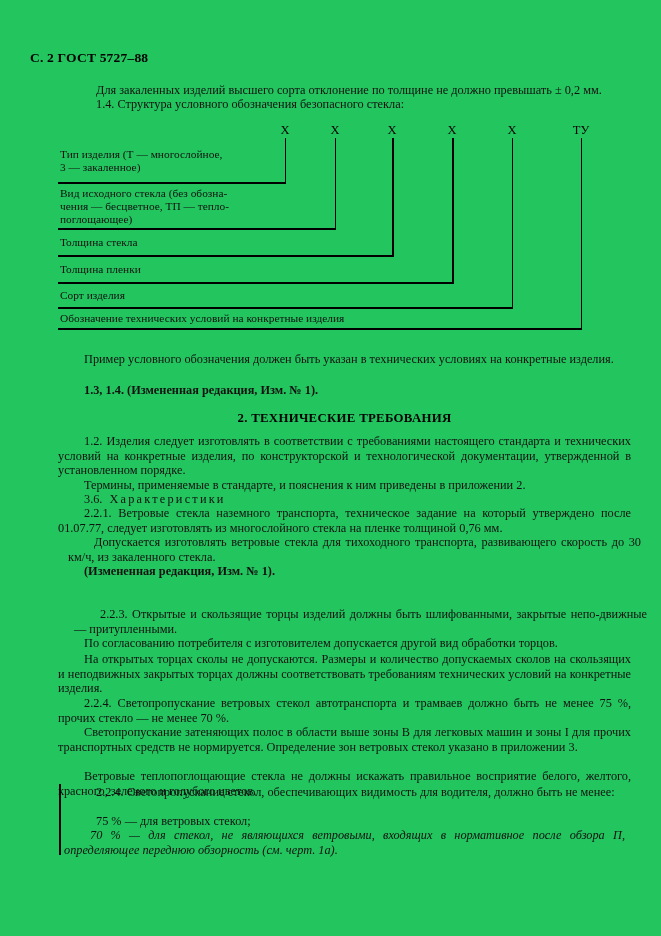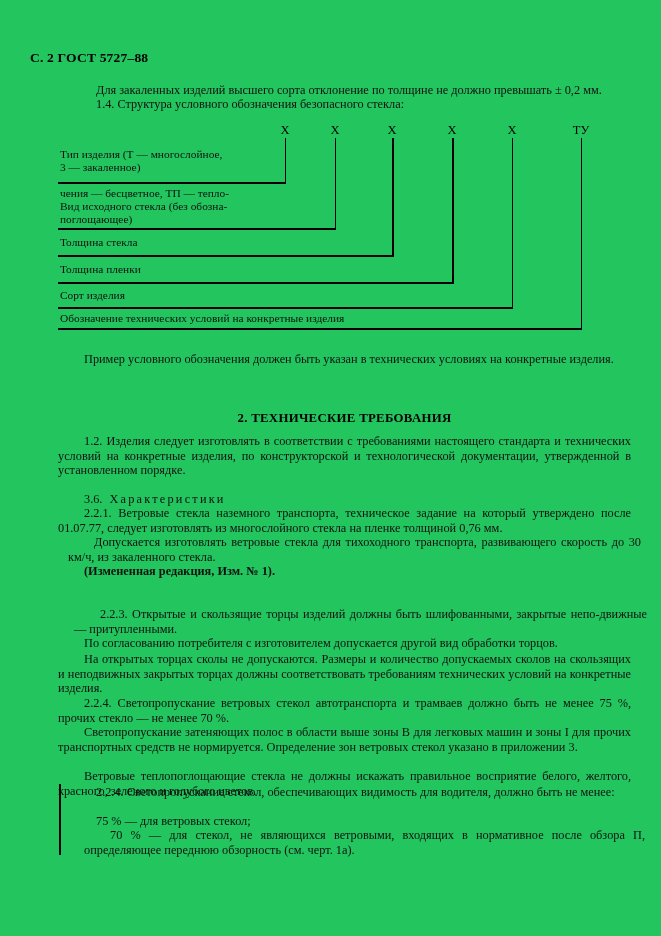--- a/index.html
+++ b/index.html
@@ -122,38 +122,42 @@
     <div class="hline" style="left:58px; top:282px; width:396px; height:1.6px;"></div>
     <div class="hline" style="left:58px; top:307px; width:455px; height:1.6px;"></div>
     <div class="hline" style="left:58px; top:328px; width:524px; height:2.0px;"></div>
 
     <div class="lbl" style="left:60px; top:148px; width:230px;">
       <div>Тип изделия (Т — многослойное,</div>
       <div>3 — закаленное)</div>
     </div>
 
     <div class="lbl" style="left:60px; top:187px; width:240px;">
+      <div>Вид исходного стекла (без обозна-</div>
       <div>чения — бесцветное, ТП — тепло-</div>
-      <div>Вид исходного стекла (без обозна-</div>
       <div>поглощающее)</div>
     </div>
 
     <div class="lbl" style="left:60px; top:236px;">Толщина стекла</div>
     <div class="lbl" style="left:60px; top:263px;">Толщина пленки</div>
     <div class="lbl" style="left:60px; top:289px;">Сорт изделия</div>
     <div class="lbl" style="left:60px; top:312px;">Обозначение технических условий на конкретные изделия</div>
   </div>
 
   <div class="ptext ind" style="left:58px; top:352px; width:573px;">Пример условного обозначения должен быть указан в технических условиях на конкретные изделия.</div>
 
+  <div class="ptext ind" style="left:58px; top:383px; width:573px; text-align:left;">
+    <span class="bold">1.3, 1.4. (Измененная редакция, Изм. № 1).</span>
+  </div>
 
   <div class="center" style="left:58px; top:411px; width:573px;">2.  ТЕХНИЧЕСКИЕ ТРЕБОВАНИЯ</div>
 
   <div class="ptext ind" style="left:58px; top:434px; width:573px;">1.2. Изделия следует изготовлять в соответствии с требованиями настоящего стандарта и технических условий на конкретные изделия, по конструкторской и технологической документации, утвержденной в установленном порядке.</div>
 
+  <div class="ptext ind" style="left:58px; top:478px; width:573px; text-align:left;">Термины, применяемые в стандарте, и пояснения к ним приведены в приложении 2.</div>
 
   <div class="ptext ind" style="left:58px; top:492px; width:573px; text-align:left;">
     <span>3.6.</span>
     <span class="spaced" style="margin-left:4px;">Характеристики</span>
   </div>
 
   <div class="ptext ind" style="left:58px; top:506px; width:573px;">2.2.1. Ветровые стекла наземного транспорта, техническое задание на который утверждено после 01.07.77, следует изготовлять из многослойного стекла на пленке толщиной 0,76 мм.</div>
 
   <div class="ptext ind" style="left:68px; top:535px; width:573px;">Допускается изготовлять ветровые стекла для тихоходного транспорта, развивающего скорость до 30 км/ч, из закаленного стекла.</div>
 
@@ -173,15 +177,15 @@
   <div class="ptext ind" style="left:58px; top:725px; width:573px;">Светопропускание затеняющих полос в области выше зоны В для легковых машин и зоны I для прочих транспортных средств не нормируется. Определение зон ветровых стекол указано в приложении 3.</div>
 
   <div class="ptext ind" style="left:58px; top:769px; width:573px;">Ветровые теплопоглощающие стекла не должны искажать правильное восприятие белого, желтого, красного, зеленого и голубого цветов.</div>
 
   <div class="changebar" style="left:59px; top:784px; height:71px;"></div>
 
   <div class="ptext ind" style="left:70px; top:785px; width:561px;">2.2.4. Светопропускание стекол, обеспечивающих видимость для водителя, должно быть не менее:</div>
 
   <div class="ptext ind" style="left:70px; top:814px; width:561px; text-align:left;">75 % —  для ветровых стекол;</div>
 
-  <div class="ptext ind" style="left:84px; top:828px; width:561px;">70 % — для стекол, не являющихся ветровыми, входящих в нормативное после обзора П, определяющее переднюю обзорность (см. черт. 1а).</div>
+  <div class="ptext ind" style="left:64px; top:828px; width:561px;font-style:italic;">70 % — для стекол, не являющихся ветровыми, входящих в нормативное после обзора П, определяющее переднюю обзорность (см. черт. 1а).</div>
 
 </div>
 
 </body></html>

